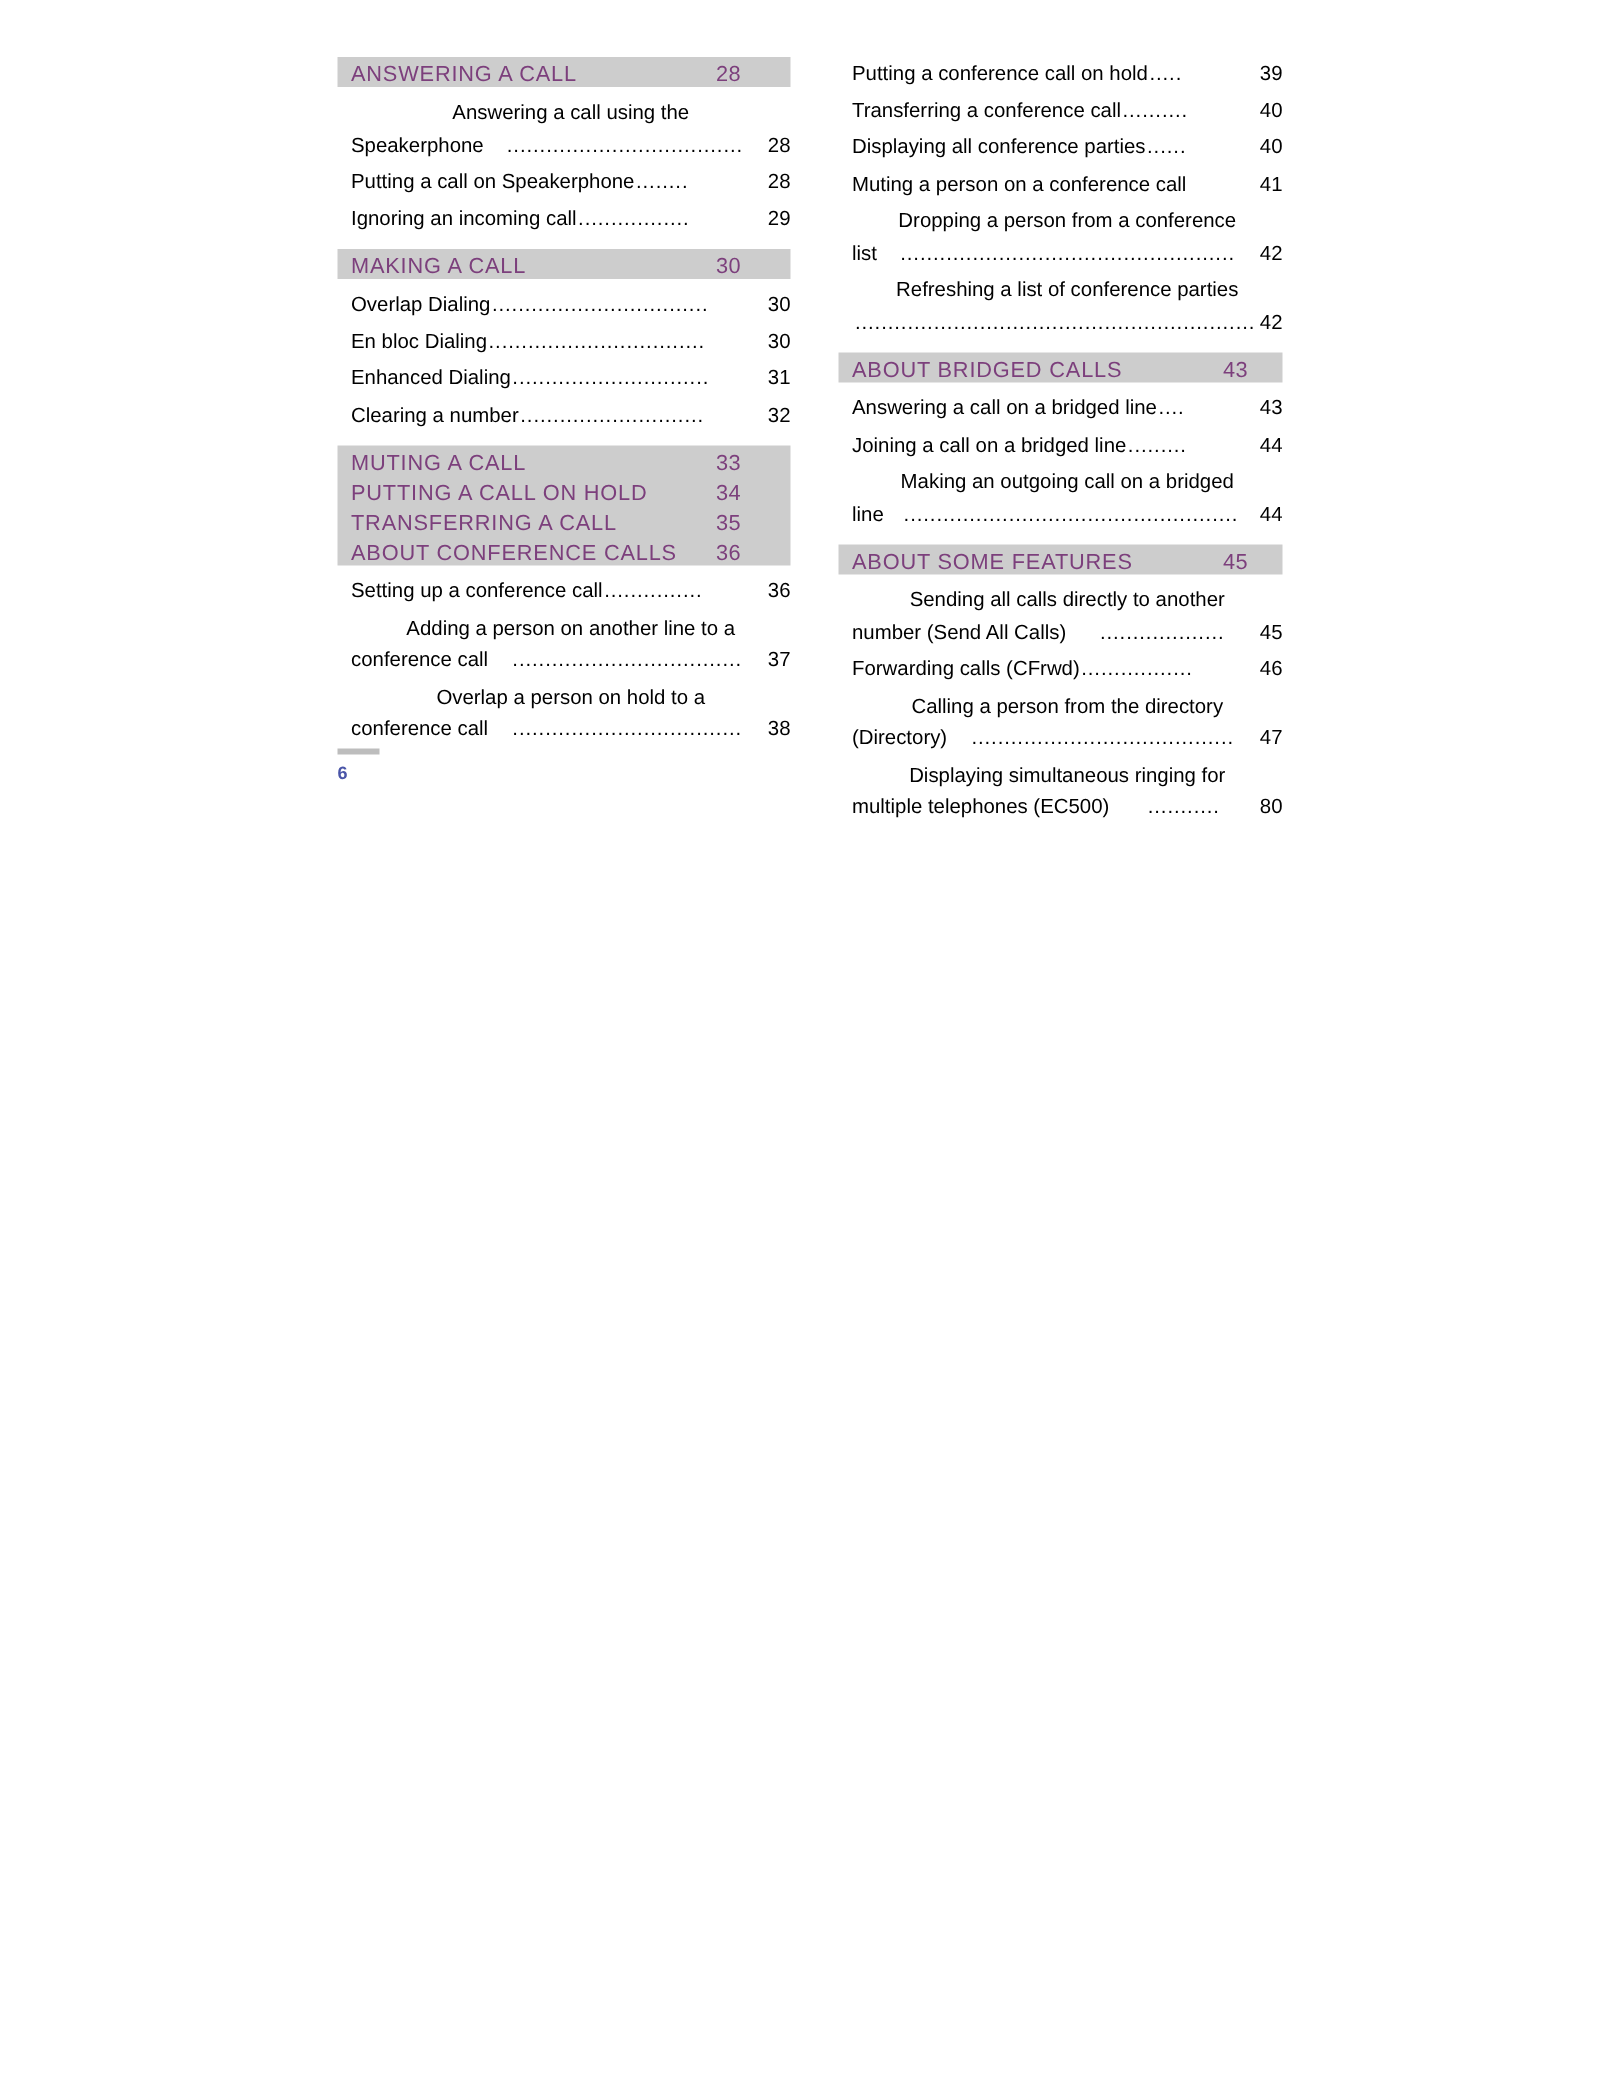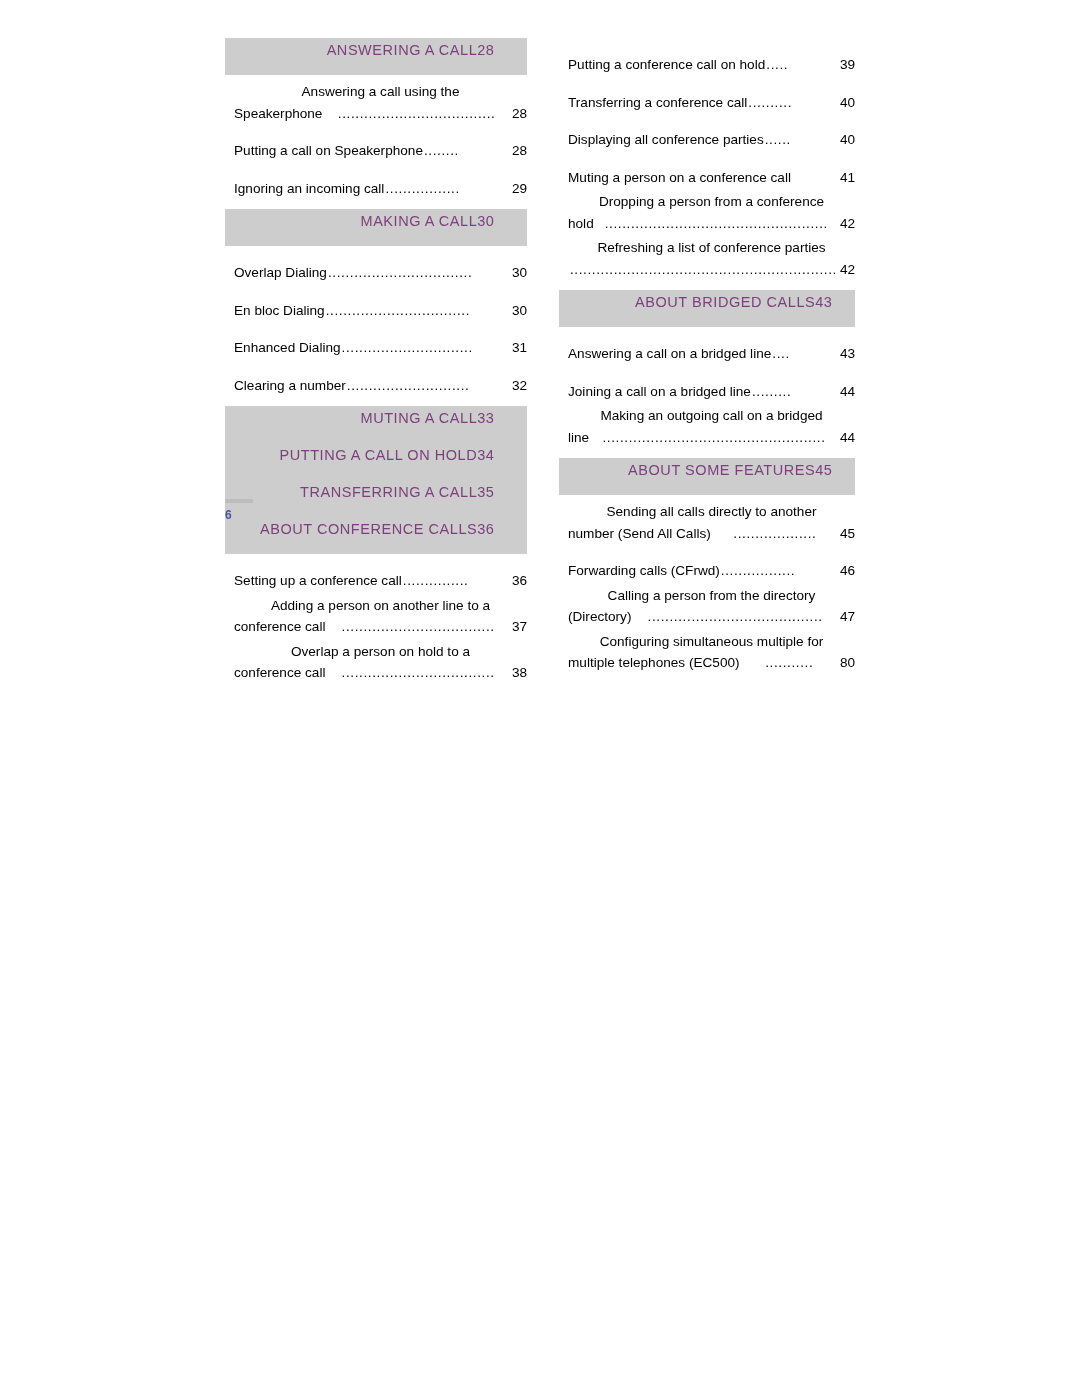--- a/index.html
+++ b/index.html
@@ -32,22 +32,22 @@
 
   
   .bar-group {
     background: #cdcdcd;
     padding: 0;
     margin: 0 0 6px 0;
   }
   .bar-row {
     display: flex;
     align-items: baseline;
-    justify-content: flex-end;
-    padding: 4px 9px 17px 9px;
+    justify-content: space-between;
+    padding: 4px 9px 0 9px;
     box-sizing: border-box;
   }
   .bar-title {
     color: #7c3f7c;
     font-size: 14.5px;
     letter-spacing: 0.55px;
     font-weight: 400;
     white-space: nowrap;
   }
   .bar-page {
@@ -65,21 +65,20 @@
     margin: 0 0 10px 0;
     padding: 0 0 0 9px;
   }
   .entry {
     display: flex;
     align-items: baseline;
     font-size: 13.6px;
     color: #000000;
     line-height: 21.5px;
     margin-bottom: 3px;
-    margin-top: 16px;
   }
   .entry-text {
     white-space: pre-wrap;
     flex: 0 1 auto;
   }
   .entry-leader {
     flex: 1 1 auto;
     overflow: hidden;
     white-space: nowrap;
     color: #000000;
@@ -246,21 +245,21 @@
           <span class="entry-page">40</span>
         </div>
         <div class="entry">
           <span class="entry-text">Muting a person on a conference call</span>
           <span class="entry-leader"></span>
           <span class="entry-page">41</span>
         </div>
         <div class="entry-wrap">
           <span class="line1">Dropping a person from a conference</span>
           <span class="line2">
-            <span class="entry-text">hold</span>
+            <span class="entry-text">list</span>
             <span class="entry-leader">...................................................</span>
             <span class="entry-page">42</span>
           </span>
         </div>
         <div class="entry-wrap">
           <span class="line1">Refreshing a list of conference parties</span>
           <span class="line2">
             <span class="entry-text"></span>
             <span class="entry-leader">.............................................................</span>
             <span class="entry-page">42</span>
@@ -315,21 +314,21 @@
         </div>
         <div class="entry-wrap">
           <span class="line1">Calling a person from the directory</span>
           <span class="line2">
             <span class="entry-text">(Directory)</span>
             <span class="entry-leader">........................................</span>
             <span class="entry-page">47</span>
           </span>
         </div>
         <div class="entry-wrap">
-          <span class="line1">Configuring simultaneous multiple for</span>
+          <span class="line1">Displaying simultaneous ringing for</span>
           <span class="line2">
             <span class="entry-text">multiple telephones (EC500)</span>
             <span class="entry-leader">...........</span>
             <span class="entry-page">80</span>
           </span>
         </div>
       </div>
     </div>
 
   <div class="folio">

